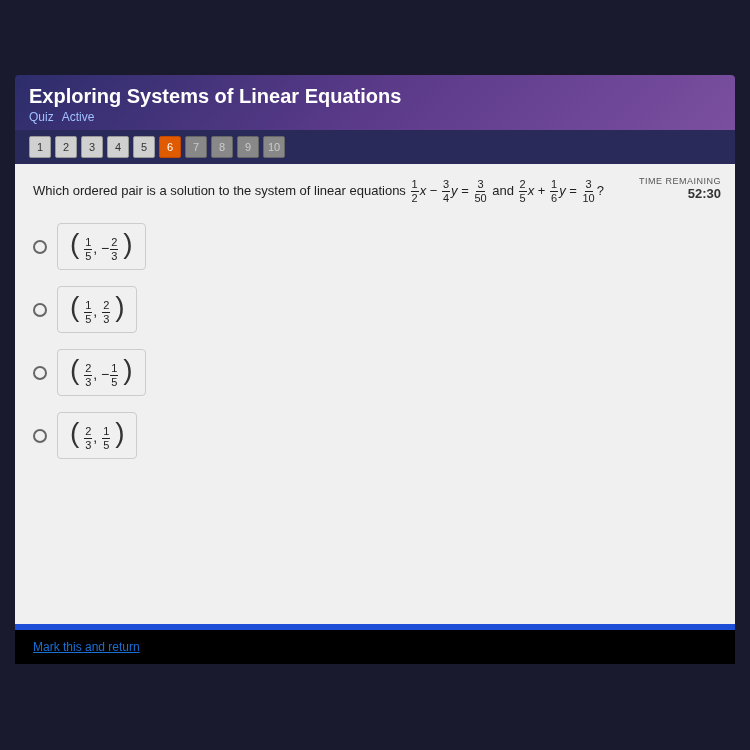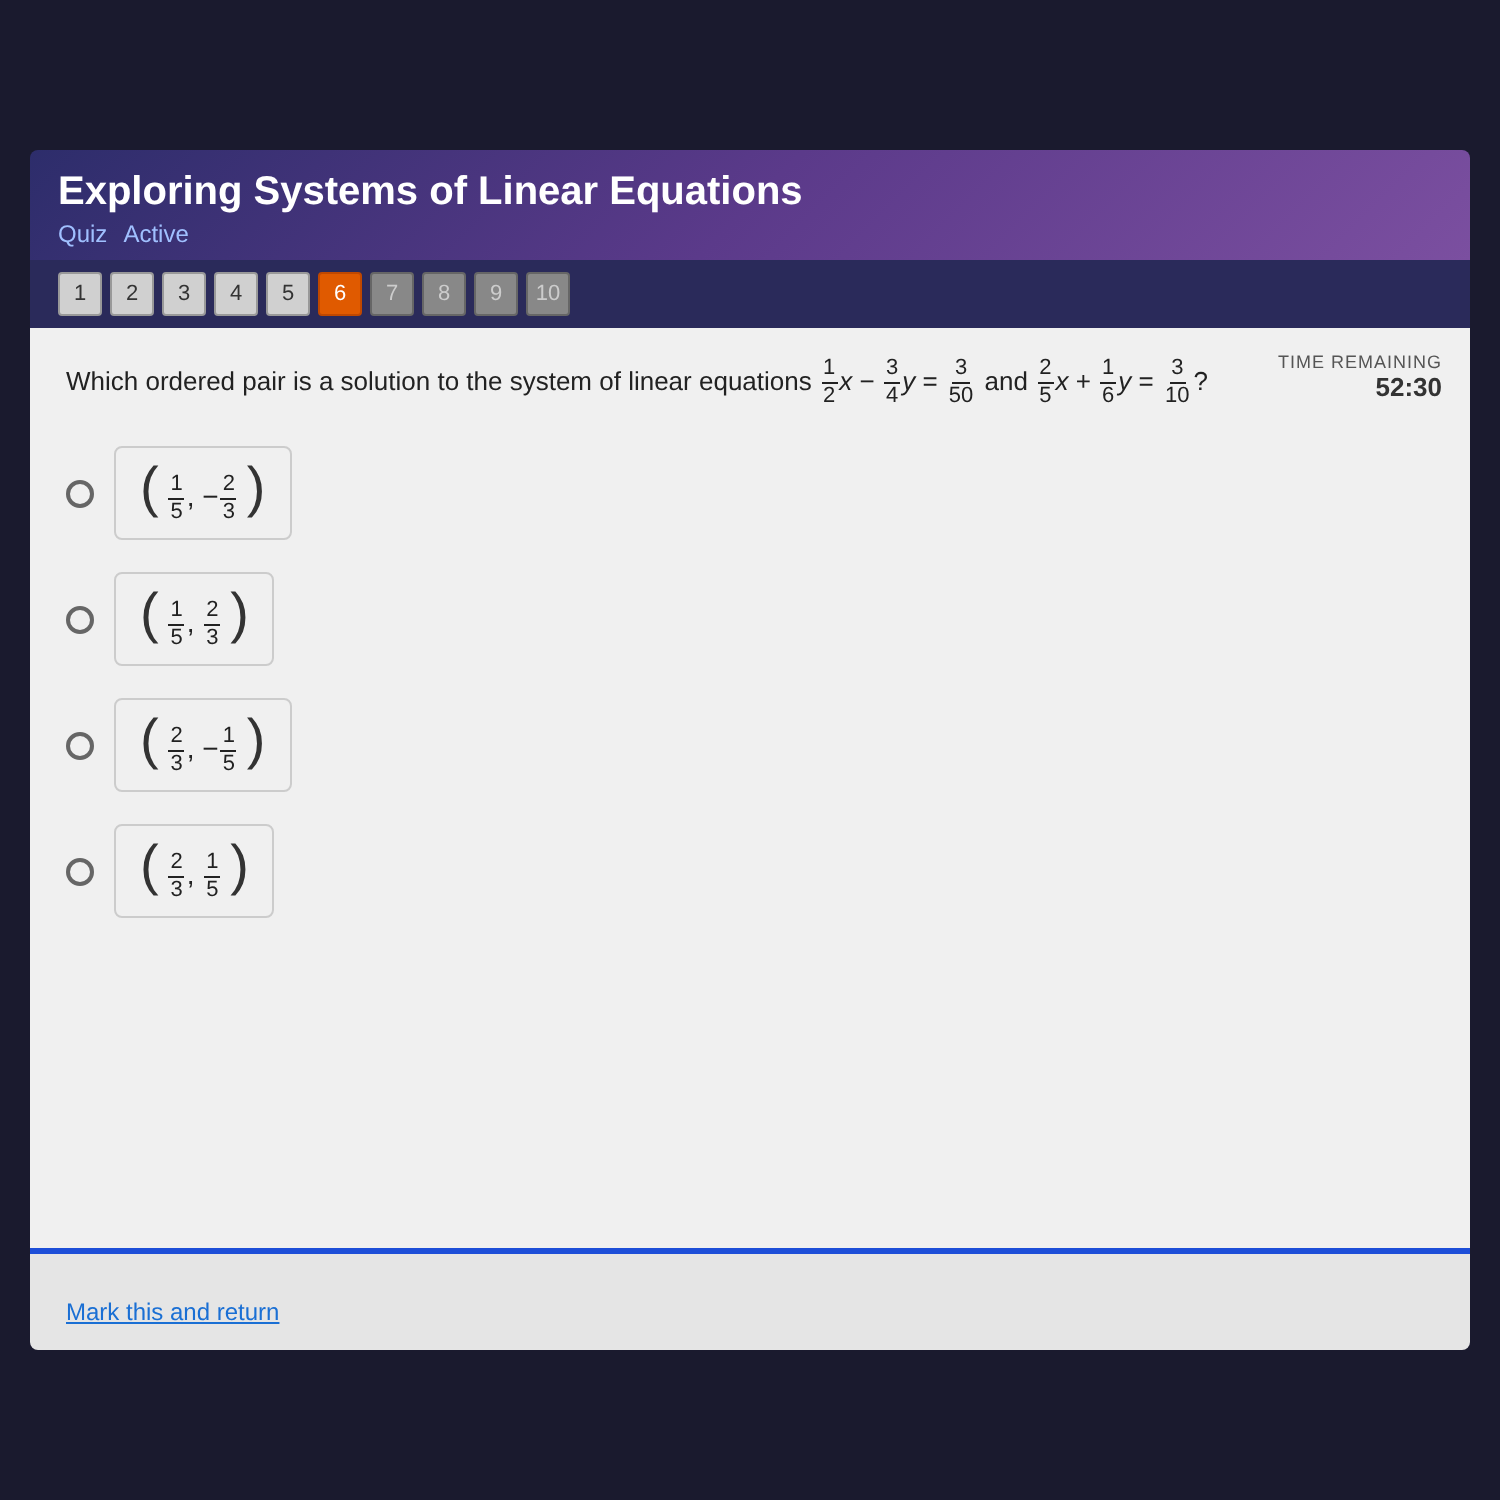--- a/index.html
+++ b/index.html
@@ -119,23 +119,23 @@
       font-size: 14px;
       color: #222;
       background: none;
       border: 1px solid #ccc;
       border-radius: 4px;
       padding: 6px 12px;
       min-width: 80px;
       text-align: center;
     }
     .footer {
-      background: #e5e5e5;
-      border-top: 3px solid #1d4ed8;
-      padding: 22px 18px;
+      background: #000000;
+      border-top: 6px solid #1d4ed8;
+      padding: 10px 18px;
       display: flex;
       align-items: center;
       justify-content: space-between;
     }
     .mark-link {
       color: #1a6fd4;
       font-size: 12px;
       text-decoration: underline;
       cursor: pointer;
     }

